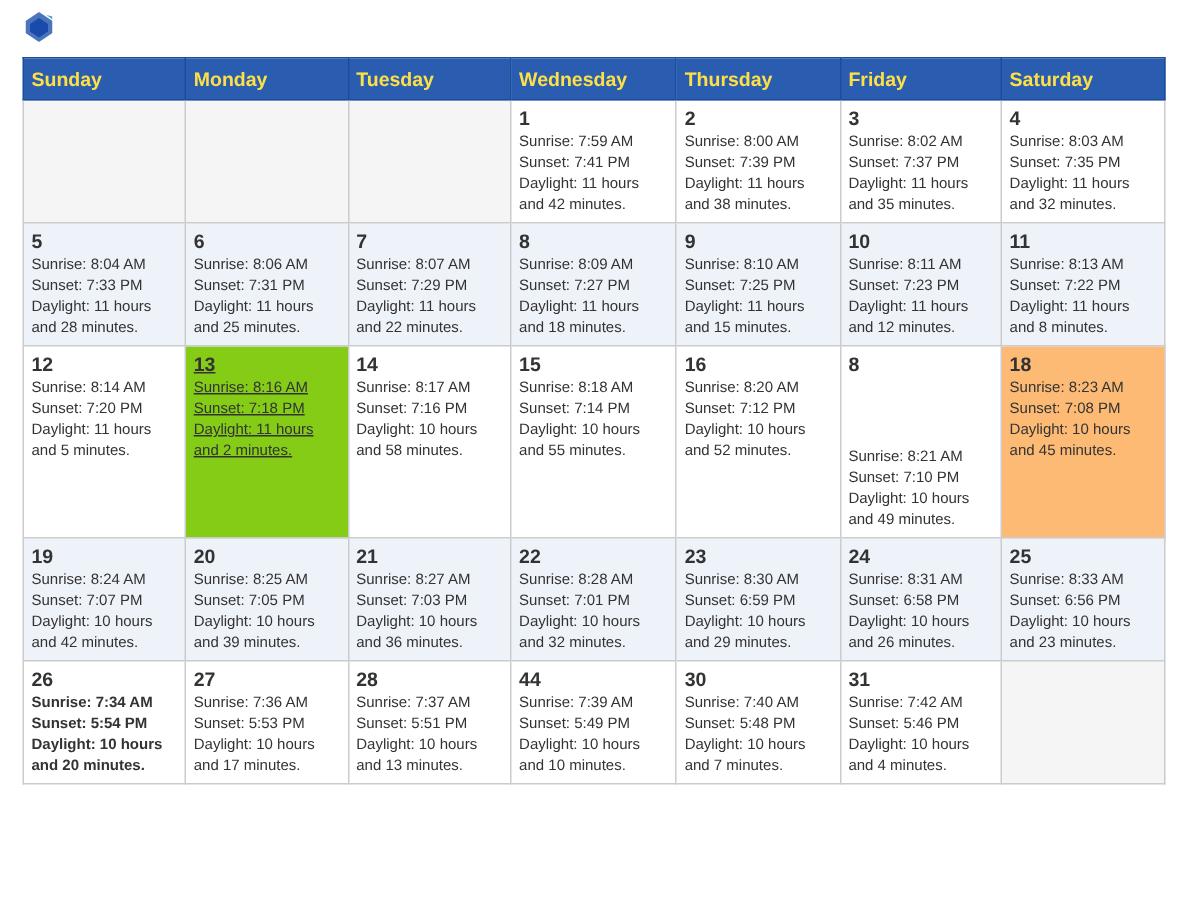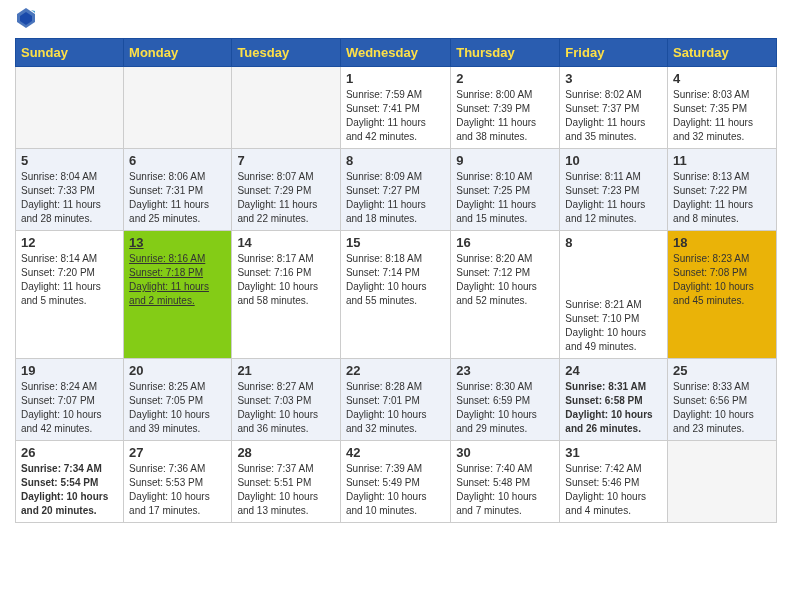--- a/index.html
+++ b/index.html
@@ -240,21 +240,21 @@
 Daylight: 10 hours
 and 52 minutes.</div>
           </td>
           <td style="background: rgb(255, 255, 255);">
             <div class="day-num">8</div>
             <div class="day-info" style="white-space: pre-line; margin-top: 48px;">Sunrise: 8:21 AM
 Sunset: 7:10 PM
 Daylight: 10 hours
 and 49 minutes.</div>
           </td>
-          <td style="background: #eab308;">
+          <td style="background: #fdba74;">
             <div class="day-num">18</div>
             <div class="day-info" style="white-space: pre-line;">Sunrise: 8:23 AM
 Sunset: 7:08 PM
 Daylight: 10 hours
 and 45 minutes.</div>
           </td>
         </tr>
         <tr>
           <td style="background: rgb(238, 242, 249);">
             <div class="day-num">19</div>
@@ -286,21 +286,21 @@
           </td>
           <td style="background: rgb(238, 242, 249);">
             <div class="day-num">23</div>
             <div class="day-info" style="white-space: pre-line;">Sunrise: 8:30 AM
 Sunset: 6:59 PM
 Daylight: 10 hours
 and 29 minutes.</div>
           </td>
           <td style="background: rgb(238, 242, 249);">
             <div class="day-num">24</div>
-            <div class="day-info" style="white-space: pre-line; font-weight: bold;">Sunrise: 8:31 AM
+            <div class="day-info" style="white-space: pre-line;">Sunrise: 8:31 AM
 Sunset: 6:58 PM
 Daylight: 10 hours
 and 26 minutes.</div>
           </td>
           <td style="background: rgb(238, 242, 249);">
             <div class="day-num">25</div>
             <div class="day-info" style="white-space: pre-line;">Sunrise: 8:33 AM
 Sunset: 6:56 PM
 Daylight: 10 hours
 and 23 minutes.</div>
@@ -322,21 +322,21 @@
 and 17 minutes.</div>
           </td>
           <td style="background: rgb(255, 255, 255);">
             <div class="day-num">28</div>
             <div class="day-info" style="white-space: pre-line;">Sunrise: 7:37 AM
 Sunset: 5:51 PM
 Daylight: 10 hours
 and 13 minutes.</div>
           </td>
           <td style="background: rgb(255, 255, 255);">
-            <div class="day-num">42</div>
+            <div class="day-num">44</div>
             <div class="day-info" style="white-space: pre-line;">Sunrise: 7:39 AM
 Sunset: 5:49 PM
 Daylight: 10 hours
 and 10 minutes.</div>
           </td>
           <td style="background: rgb(255, 255, 255);">
             <div class="day-num">30</div>
             <div class="day-info" style="white-space: pre-line;">Sunrise: 7:40 AM
 Sunset: 5:48 PM
 Daylight: 10 hours

